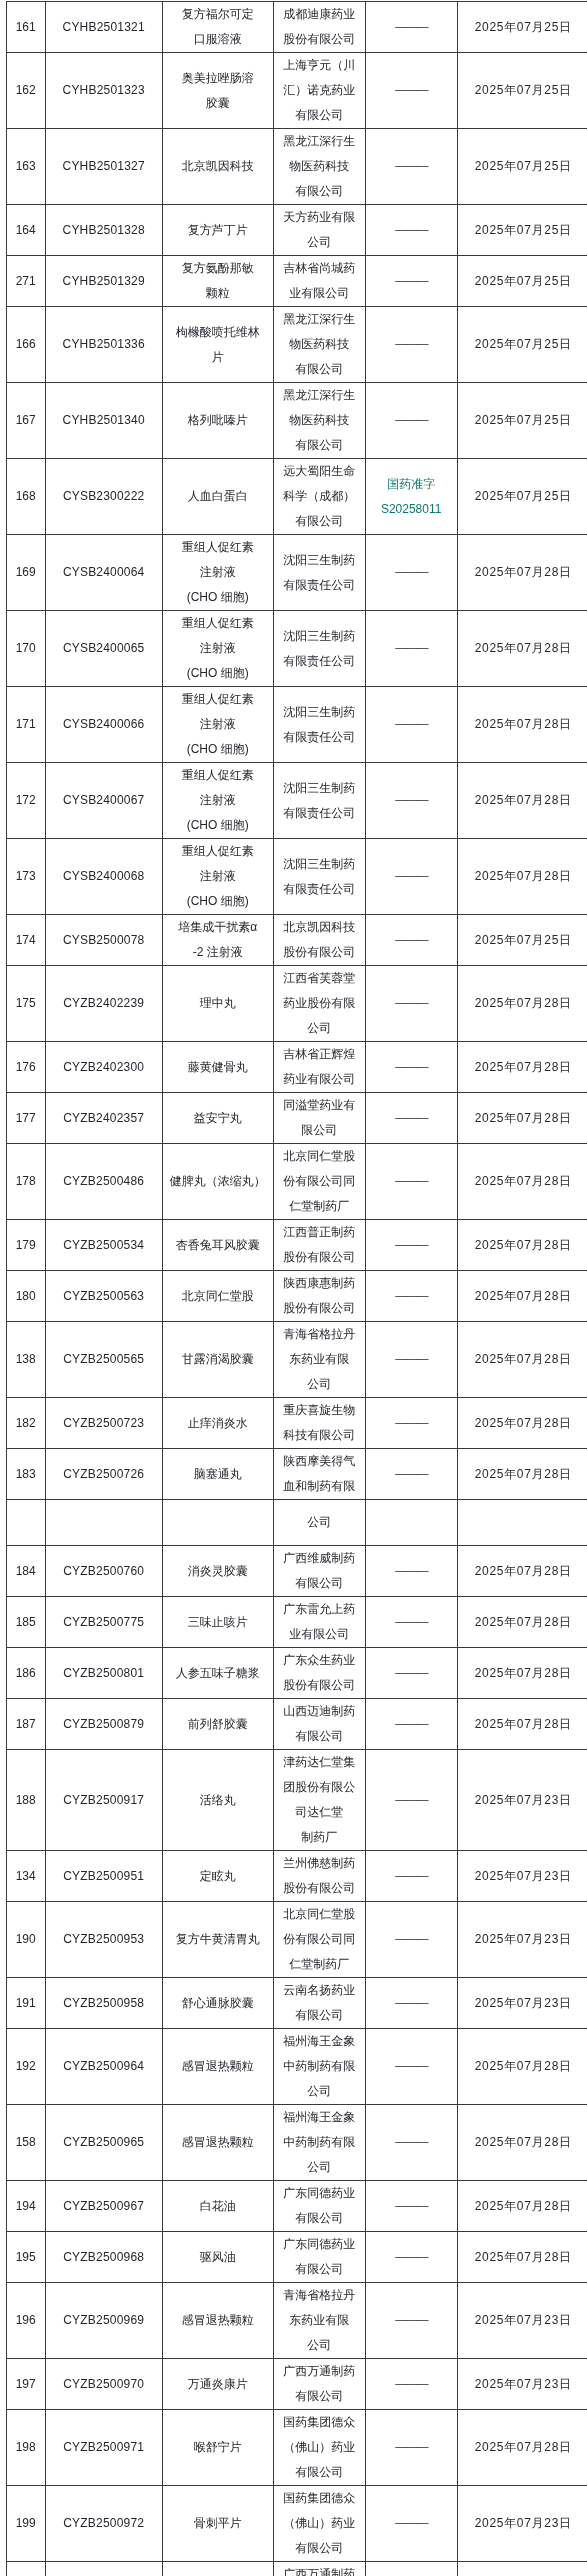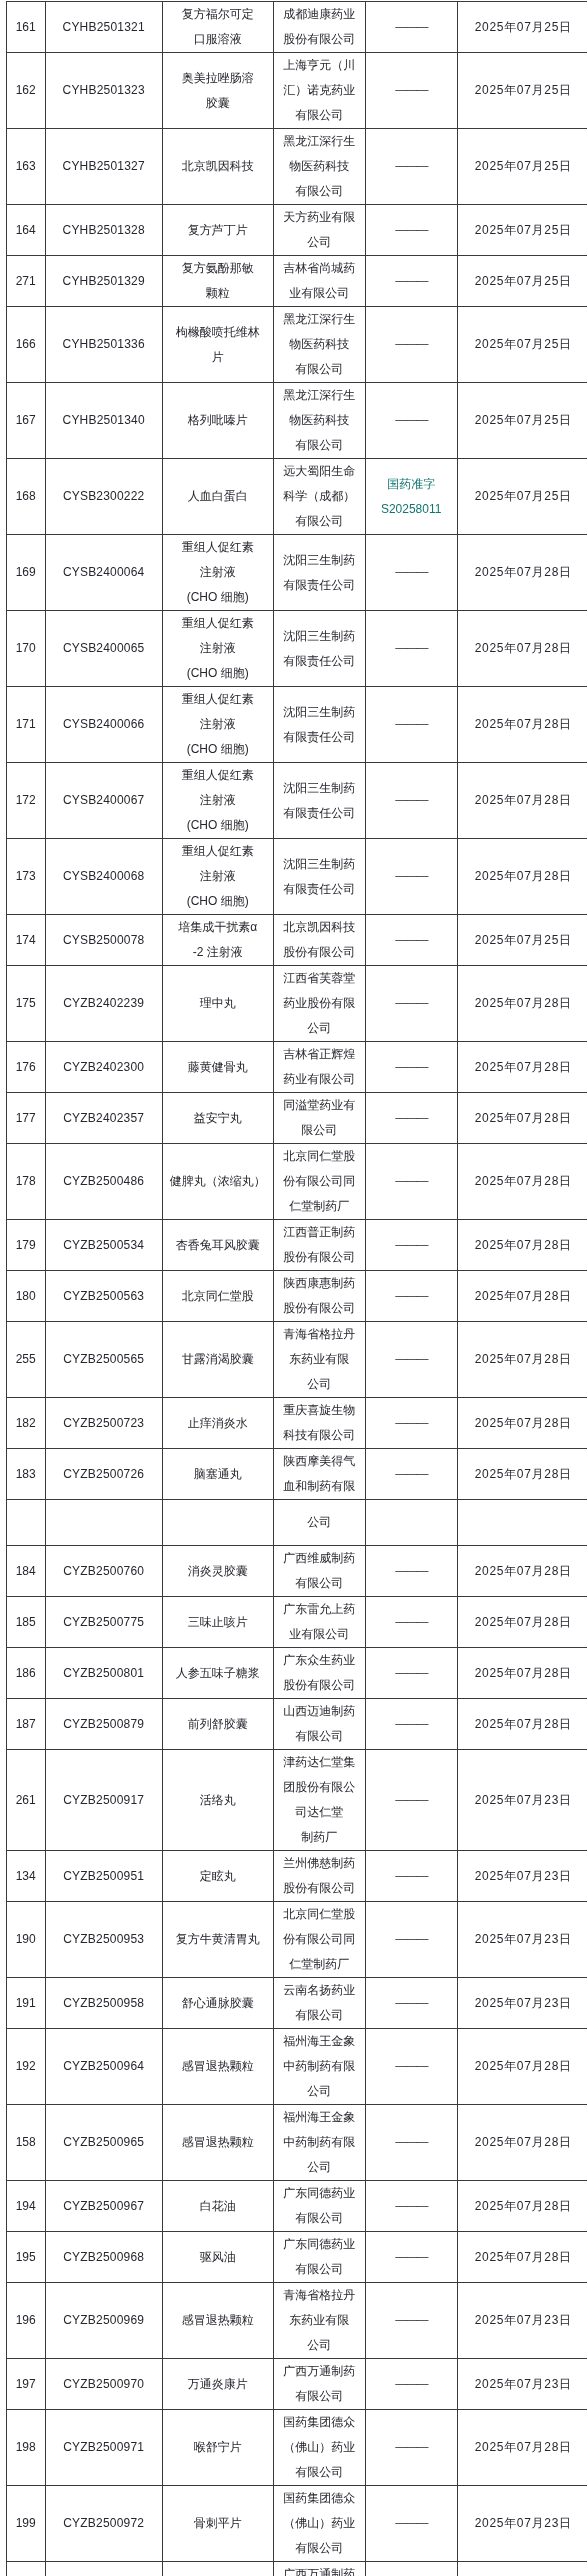--- a/index.html
+++ b/index.html
@@ -250,21 +250,21 @@
         <tr>
     <td class="c-no">180</td>
     <td class="c-reg">CYZB2500563</td>
     <td class="c-name">北京同仁堂股</td>
     <td class="c-comp">陕西康惠制药
 股份有限公司</td>
     <td class="c-appr">———</td>
     <td class="c-date">2025年07月28日</td>
   </tr>
         <tr>
-    <td class="c-no">255</td>
+    <td class="c-no">138</td>
     <td class="c-reg">CYZB2500565</td>
     <td class="c-name">甘露消渴胶囊</td>
     <td class="c-comp">青海省格拉丹
 东药业有限
 公司</td>
     <td class="c-appr">———</td>
     <td class="c-date">2025年07月28日</td>
   </tr>
         <tr>
     <td class="c-no">182</td>
@@ -322,21 +322,21 @@
         <tr>
     <td class="c-no">187</td>
     <td class="c-reg">CYZB2500879</td>
     <td class="c-name">前列舒胶囊</td>
     <td class="c-comp">山西迈迪制药
 有限公司</td>
     <td class="c-appr">———</td>
     <td class="c-date">2025年07月28日</td>
   </tr>
         <tr>
-    <td class="c-no">261</td>
+    <td class="c-no">188</td>
     <td class="c-reg">CYZB2500917</td>
     <td class="c-name">活络丸</td>
     <td class="c-comp">津药达仁堂集
 团股份有限公
 司达仁堂
 制药厂</td>
     <td class="c-appr">———</td>
     <td class="c-date">2025年07月23日</td>
   </tr>
         <tr>

